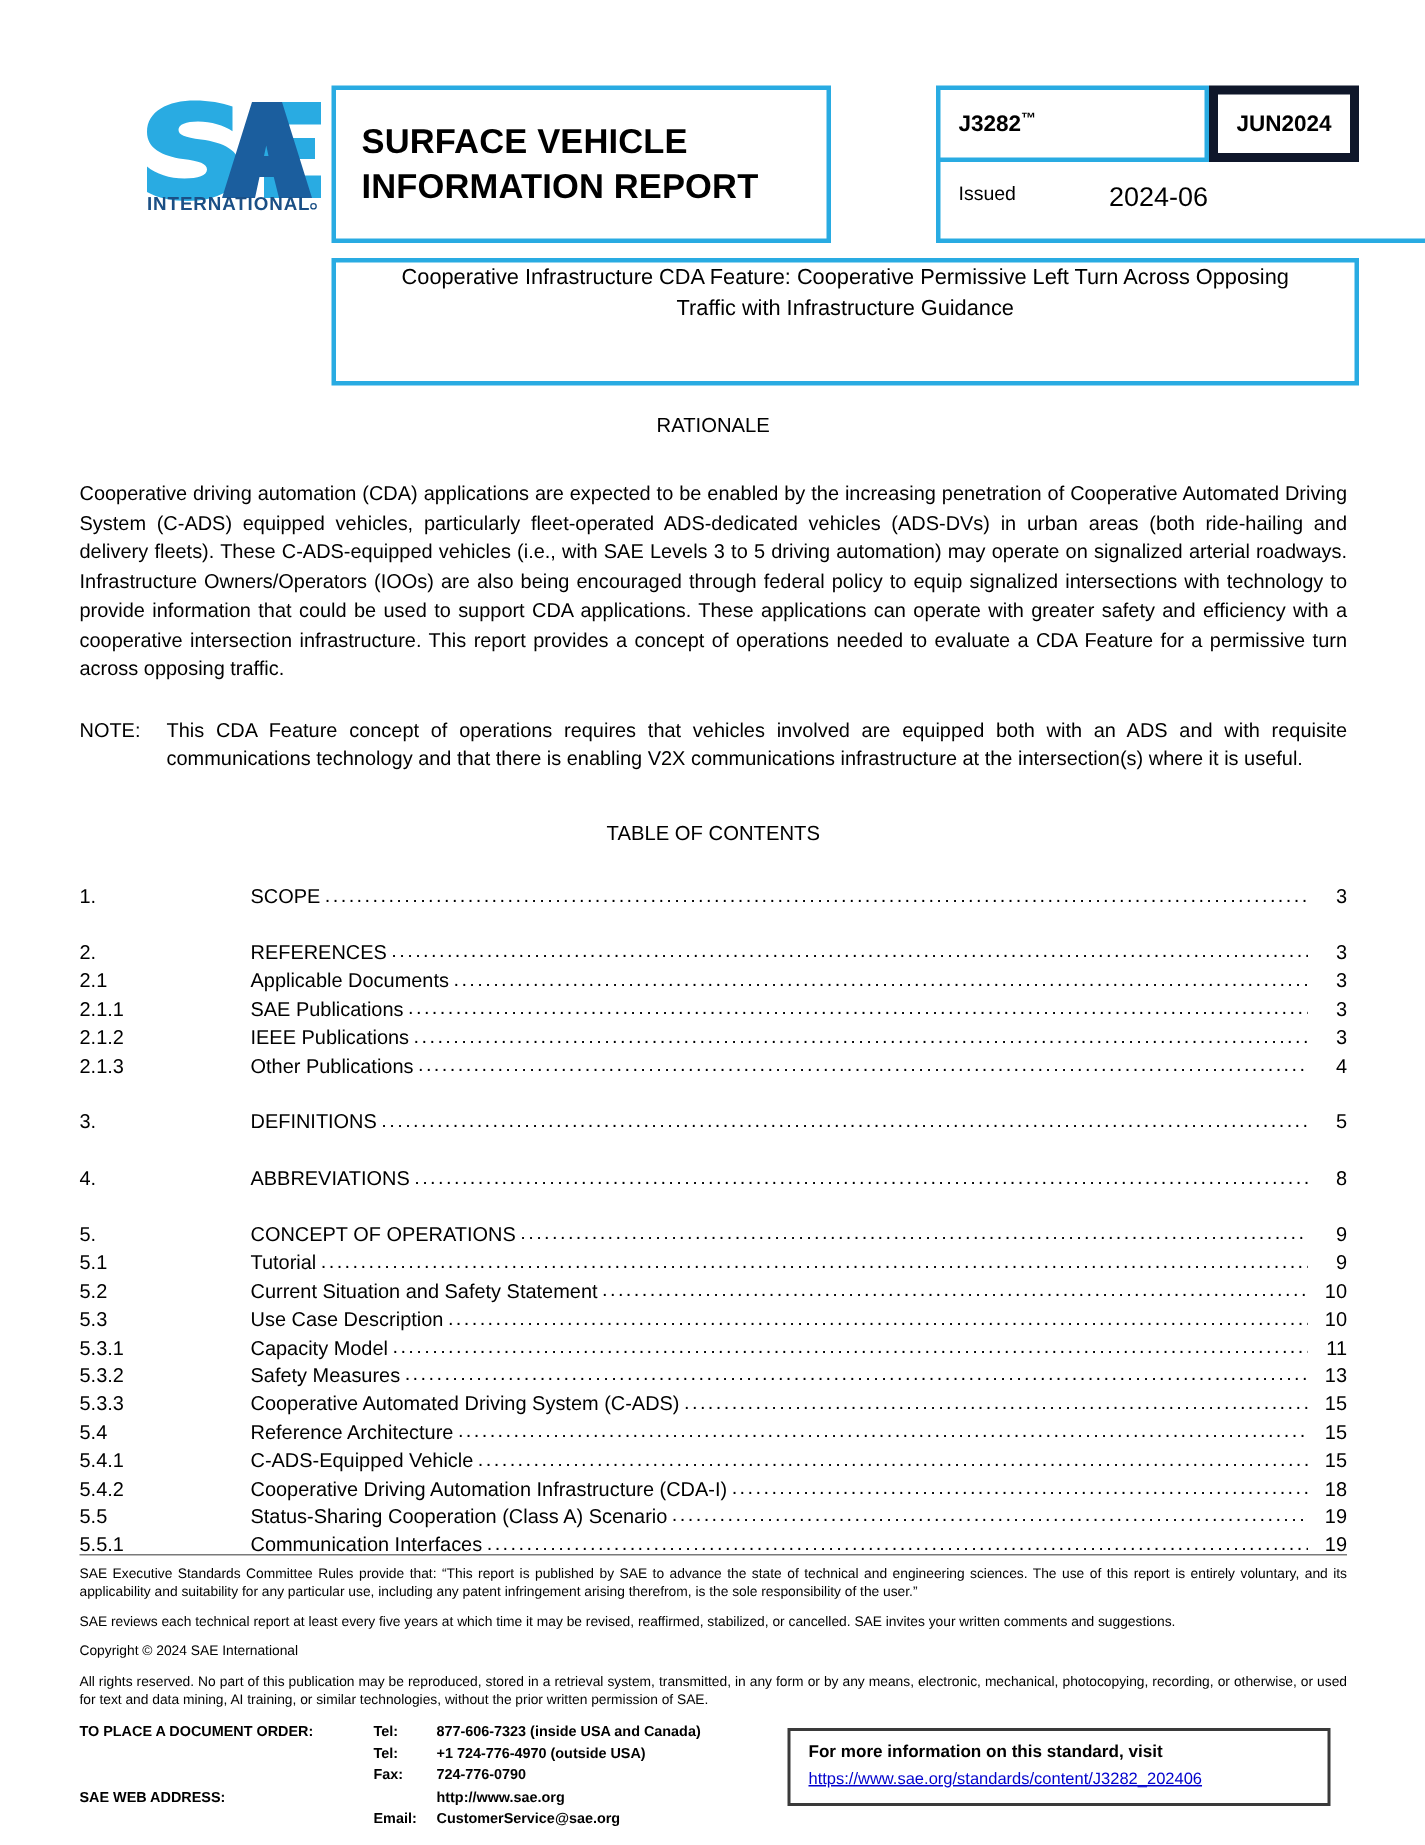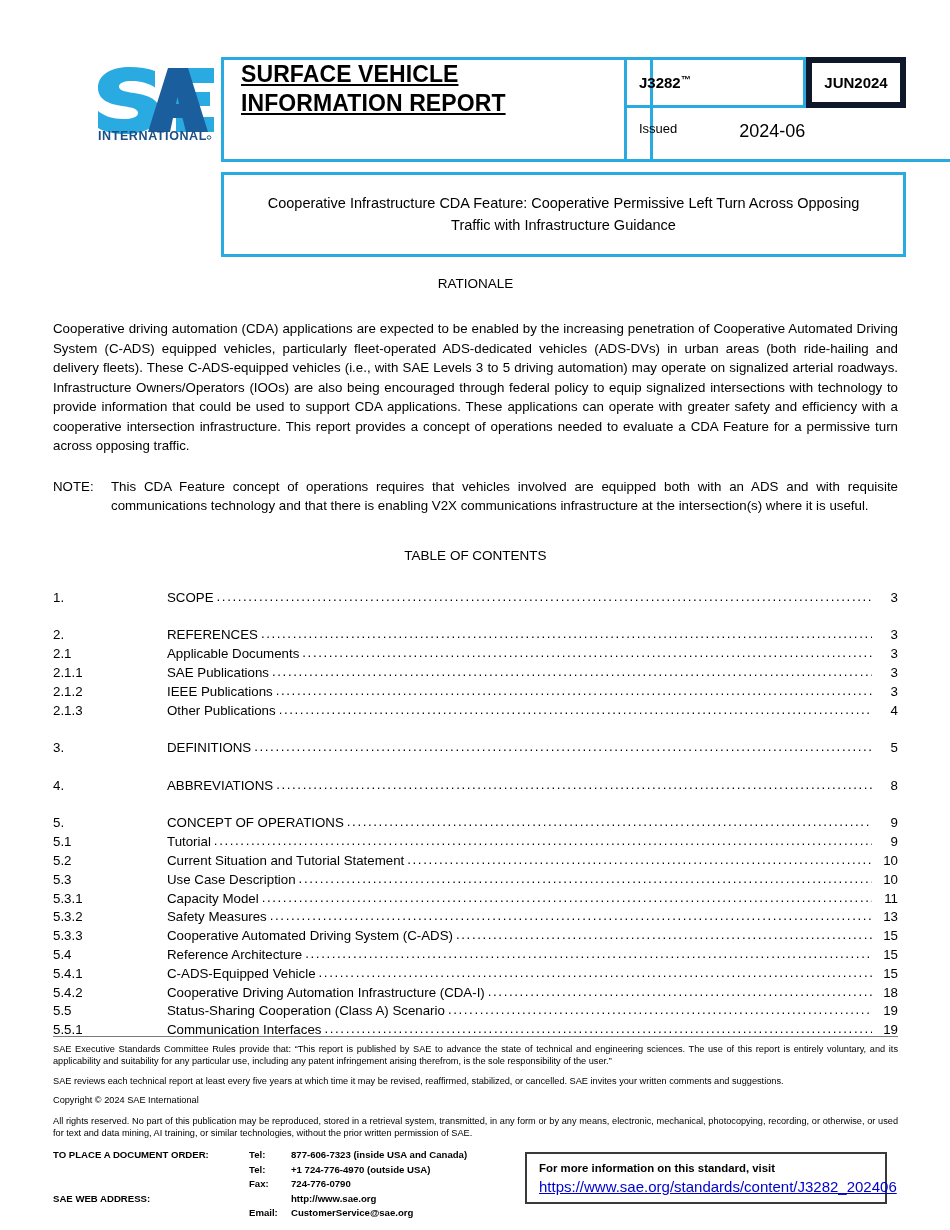--- a/index.html
+++ b/index.html
@@ -39,27 +39,26 @@
     width: 124px;
     height: 82px;
     margin-left: 24px;
   }
   .logo-svg { display: block; }
 
   .hdr-title-box {
     position: absolute;
     left: 221px;
     top: 57px;
-    width: 432px;
+    width: 333px;
     height: 105px;
     border: 3px solid #29abe2;
     box-sizing: border-box;
     display: flex;
-    align-items: flex-start;
-    text-decoration: underline;
+    align-items: center;
   }
   .hdr-title-text {
     padding-left: 17px;
     font-size: 23px;
     font-weight: bold;
     line-height: 1.28;
     letter-spacing: 0.1px;
   }
 
   .hdr-num-box {
@@ -125,21 +124,20 @@
 
   .hdr-subject-box {
     position: absolute;
     left: 221px;
     top: 172px;
     width: 685px;
     height: 85px;
     border: 3px solid #29abe2;
     box-sizing: border-box;
     display: flex;
-    align-items: center;
     justify-content: center;
   }
   .hdr-subject-text {
     text-align: center;
     font-size: 14.5px;
     line-height: 1.45;
     padding: 0 26px;
   }
 
   
@@ -271,21 +269,21 @@
     border: 2px solid #3a3a3a;
     box-sizing: border-box;
     padding: 7px 0 0 12px;
   }
   .info-title {
     font-size: 11.4px;
     font-weight: bold;
     line-height: 1.3;
   }
   .info-link {
-    font-size: 15px;
+    font-size: 11px;
     color: #0000cd;
     text-decoration: underline;
     display: inline-block;
     margin-top: 2px;
   }
 </style>
 </head>
 <body>
 
 <div class="page">
@@ -415,21 +413,21 @@
         </div>
         <div class="toc-row">
           <div class="toc-num">5.1</div>
           <div class="toc-label">Tutorial</div>
           <div class="toc-gap"></div>
           <div class="toc-dots">...........................................................................................................................................</div>
           <div class="toc-page">9</div>
         </div>
         <div class="toc-row">
           <div class="toc-num">5.2</div>
-          <div class="toc-label">Current Situation and Tutorial Statement</div>
+          <div class="toc-label">Current Situation and Safety Statement</div>
           <div class="toc-gap"></div>
           <div class="toc-dots">...........................................................................................................................................</div>
           <div class="toc-page">10</div>
         </div>
         <div class="toc-row">
           <div class="toc-num">5.3</div>
           <div class="toc-label">Use Case Description</div>
           <div class="toc-gap"></div>
           <div class="toc-dots">...........................................................................................................................................</div>
           <div class="toc-page">10</div>

